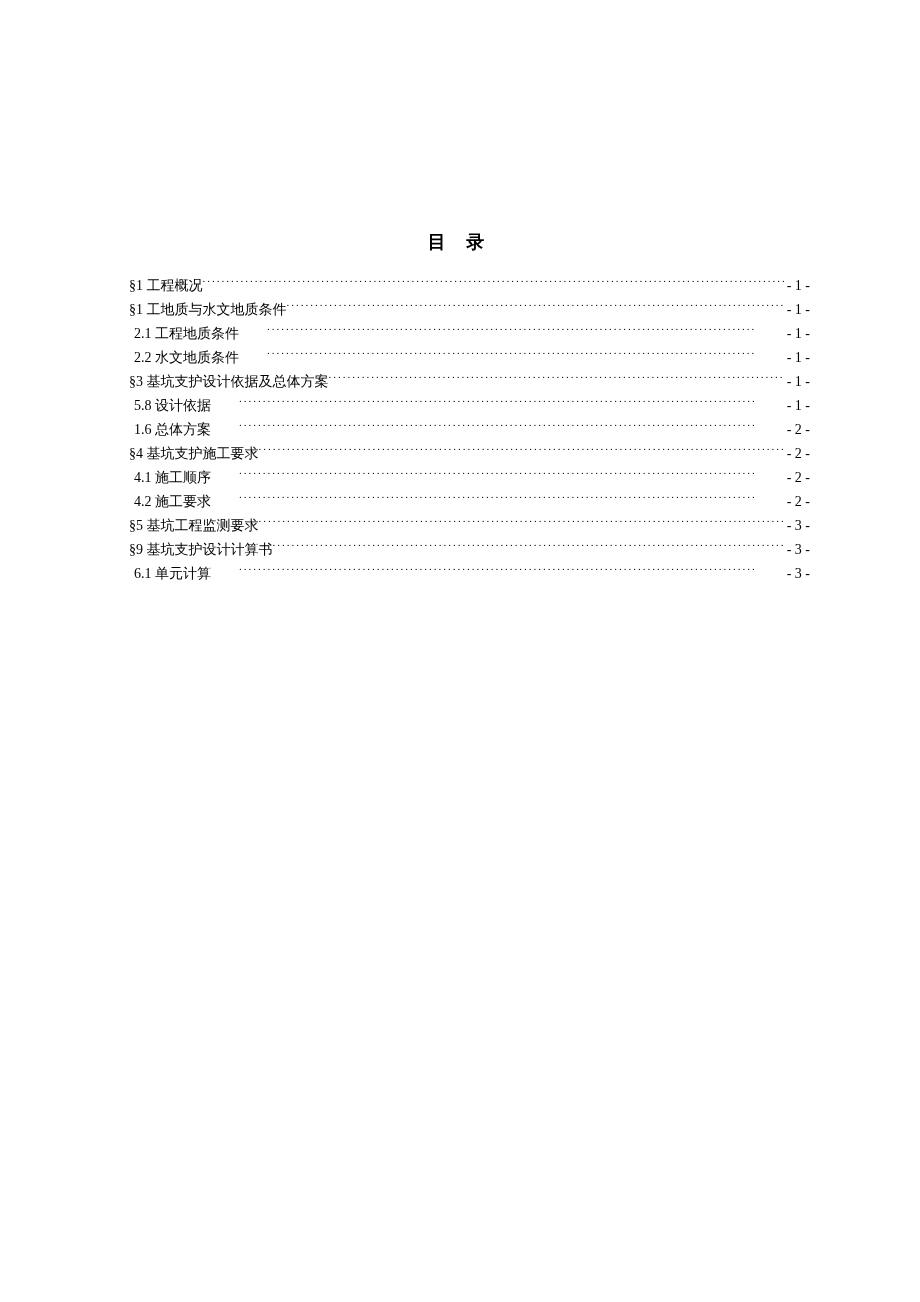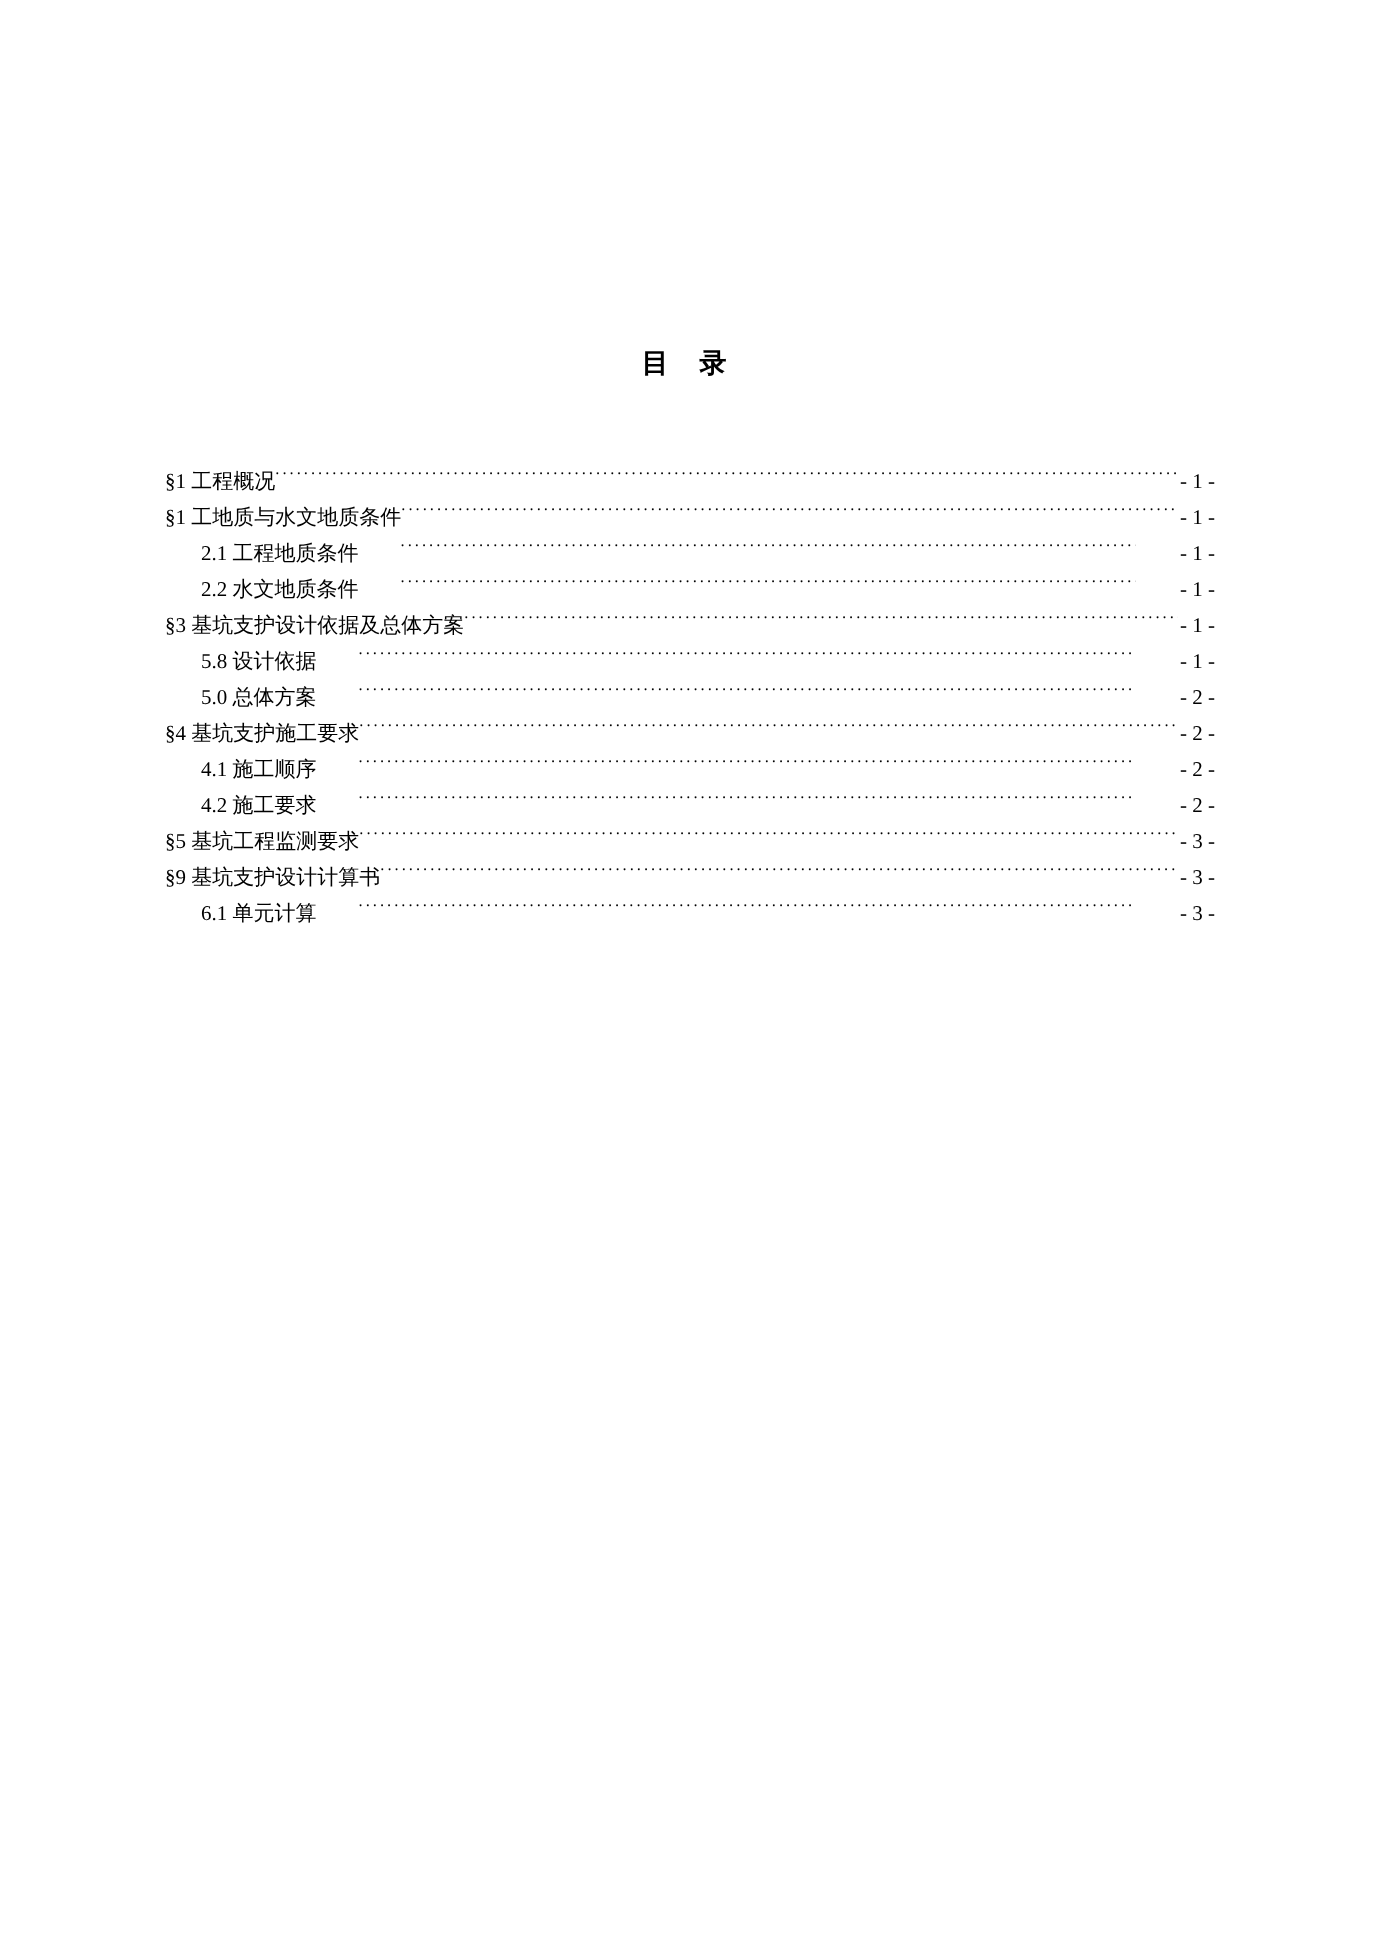--- a/index.html
+++ b/index.html
@@ -16,34 +16,35 @@
       position: relative;
     }
     .page {
       padding: 230px 110px 0 110px;
     }
     .title {
       text-align: center;
       font-size: 18px;
       font-weight: bold;
       letter-spacing: 8px;
-      margin-bottom: 56px;
+      margin-bottom: 20px;
     }
     .toc {
       font-size: 14px;
       line-height: 24px;
     }
     .toc-entry {
       display: flex;
       align-items: baseline;
       white-space: nowrap;
       overflow: hidden;
     }
     .toc-entry.level-1 {
       padding-left: 0;
+      margin-left: 19px;
     }
     .toc-entry.level-2 {
       padding-left: 24px;
       gap: 28px;
     }
     .entry-label {
       flex: 0 0 auto;
     }
     .entry-dots {
       flex: 1 1 auto;
@@ -95,21 +96,21 @@
         <span class="entry-label">§3 基坑支护设计依据及总体方案</span>
         <span class="entry-dots"></span>
         <span class="entry-page">- 1 -</span>
       </div>
       <div class="toc-entry level-2">
         <span class="entry-label">5.8 设计依据</span>
         <span class="entry-dots"></span>
         <span class="entry-page">- 1 -</span>
       </div>
       <div class="toc-entry level-2">
-        <span class="entry-label">5.0 总体方案</span>
+        <span class="entry-label">1.6 总体方案</span>
         <span class="entry-dots"></span>
         <span class="entry-page">- 2 -</span>
       </div>
       <div class="toc-entry level-1">
         <span class="entry-label">§4 基坑支护施工要求</span>
         <span class="entry-dots"></span>
         <span class="entry-page">- 2 -</span>
       </div>
       <div class="toc-entry level-2">
         <span class="entry-label">4.1 施工顺序</span>

